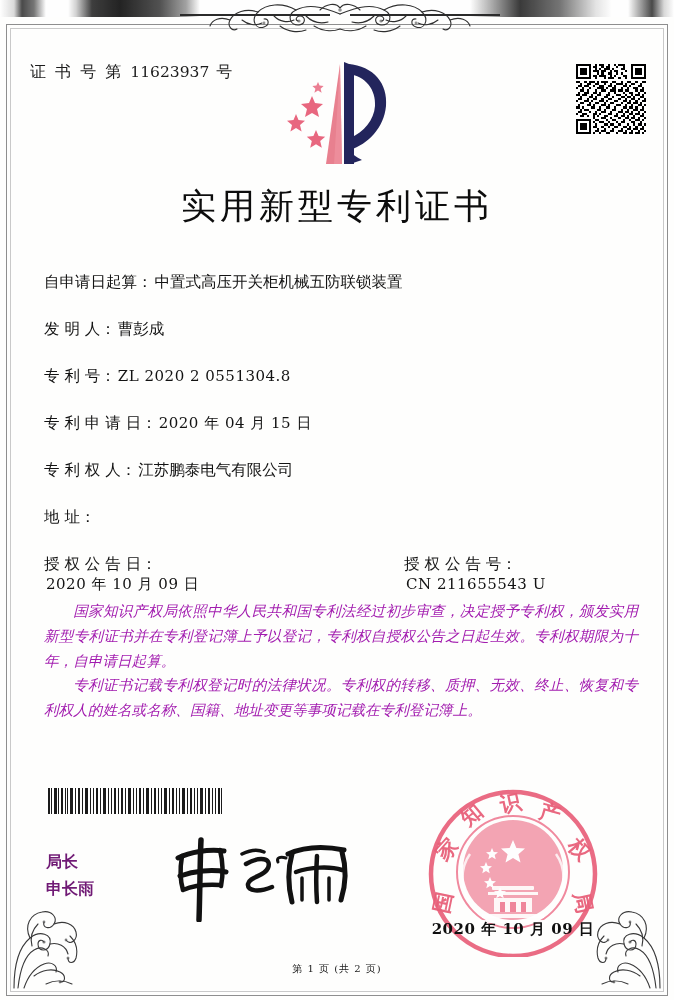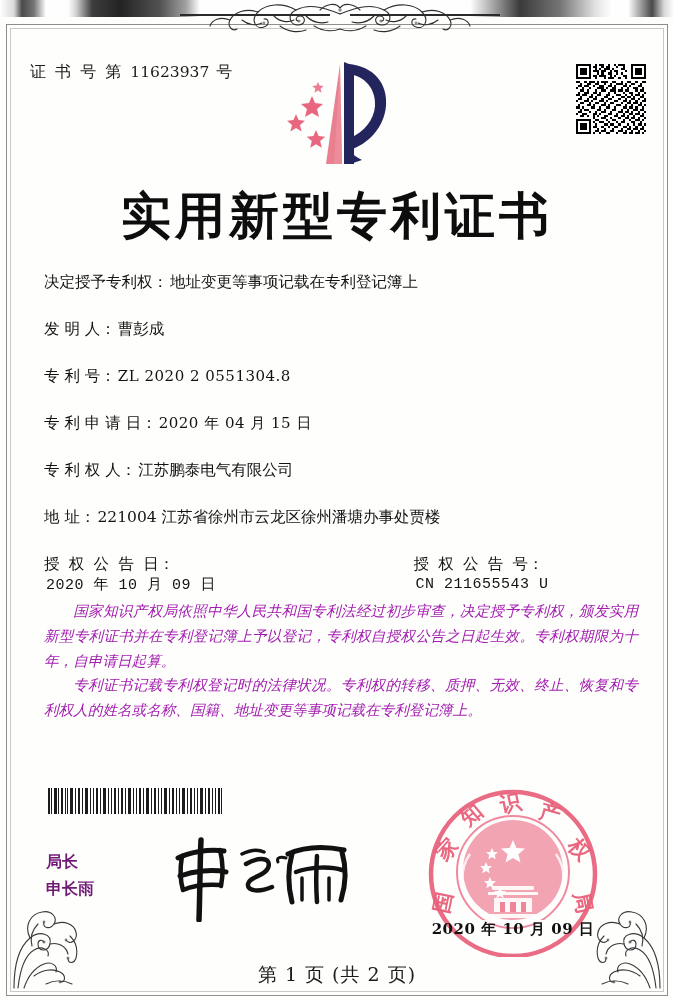--- a/index.html
+++ b/index.html
@@ -51,30 +51,30 @@
     font-family:"DejaVu Serif","Liberation Serif",serif;
     font-size:16px;letter-spacing:2px;color:#1c1c1c;white-space:nowrap;
   }
   .cert-no .num{letter-spacing:0px;font-size:15.5px;}
   .logo{position:absolute;left:282px;top:52px;width:118px;height:118px;}
   .qr{position:absolute;right:28px;top:64px;width:70px;height:70px;}
   
   .title{
     position:absolute;left:0;right:0;top:183px;text-align:center;
     font-family:"DejaVu Serif","Liberation Serif",serif;
-    font-weight:700;font-size:50px;letter-spacing:4px;color:#0d0d0d;
+    font-weight:400;font-size:35px;letter-spacing:4px;color:#0d0d0d;
   }
   
   .fields{position:absolute;left:44px;top:272px;right:40px;}
   .field{display:flex;align-items:baseline;margin-bottom:26px;
     font-family:"DejaVu Serif","Liberation Serif",serif;font-size:15.5px;color:#131313;}
   .f-label{white-space:nowrap;}
   .f-value{margin-left:2px;white-space:nowrap;}
   .f-value.lat{font-size:15px;letter-spacing:.5px;}
-  .row-split{display:flex;align-items:baseline;font-family:Liberation Mono, monospace;}
+  .row-split{display:flex;align-items:baseline;}
   .row-split .grp2{margin-left:118px;}
   
   .para{
     position:absolute;left:44px;right:36px;
     font-family:"DejaVu Serif","Liberation Serif",serif;
     font-size:14.6px;line-height:25px;color:#a21caf;
     text-align:justify;text-indent:2em;
     font-style:italic;
   }
   #para1{top:598px;}
@@ -92,21 +92,21 @@
   .seal{position:absolute;left:408px;top:782px;width:210px;height:175px;}
   .seal-date{
     position:absolute;left:418px;top:920px;width:190px;text-align:center;
     font-family:"DejaVu Serif","Liberation Serif",serif;
     font-size:15px;font-weight:700;color:#101010;letter-spacing:.5px;white-space:nowrap;
   }
   
   .footer{
     position:absolute;left:0;right:0;top:962px;text-align:center;
     font-family:"DejaVu Serif","Liberation Serif",serif;
-    font-size:19px;color:#1b1b1b;letter-spacing:1px;
+    font-size:10px;color:#1b1b1b;letter-spacing:1px;
   }
 </style>
 </head>
 <body>
 
 <div id="page">
 
   <div class="top-smudge"></div>
   <div class="frame-outer"></div>
   <div class="frame-inner"></div>
@@ -443,42 +443,41 @@
         <rect x="8" y="8" width="1" height="1"></rect>
           <rect x="8" y="24" width="1" height="1"></rect>
       </g>
     </svg>
   </div>
 
   <div class="title">实用新型专利证书</div>
 
   <div class="fields">
     <div class="field">
-      <span class="f-label">决定授予专利权：</span>
-      <span class="f-value">地址变更等事项记载在专利登记簿上</span>
+      <span class="f-label">自申请日起算：</span>
+      <span class="f-value">中置式高压开关柜机械五防联锁装置</span>
     </div>
     <div class="field">
       <span class="f-label">发  明  人：</span>
       <span class="f-value">曹彭成</span>
     </div>
     <div class="field">
       <span class="f-label">专  利  号：</span>
       <span class="f-value lat">ZL 2020 2 0551304.8</span>
     </div>
     <div class="field">
       <span class="f-label">专 利 申 请 日：</span>
       <span class="f-value lat">2020 年 04 月 15 日</span>
     </div>
     <div class="field">
       <span class="f-label">专 利 权 人：</span>
       <span class="f-value">江苏鹏泰电气有限公司</span>
     </div>
     <div class="field">
       <span class="f-label">地        址：</span>
-      <span class="f-value">221004 江苏省徐州市云龙区徐州潘塘办事处贾楼</span>
     </div>
     <div class="field row-split">
       <span class="grp1">
         <span class="f-label">授 权 公 告 日：</span><span class="f-value lat">2020 年 10 月 09 日</span>
       </span>
       <span class="grp2">
         <span class="f-label">授 权 公 告 号：</span><span class="f-value lat">CN 211655543 U</span>
       </span>
     </div>
   </div>

